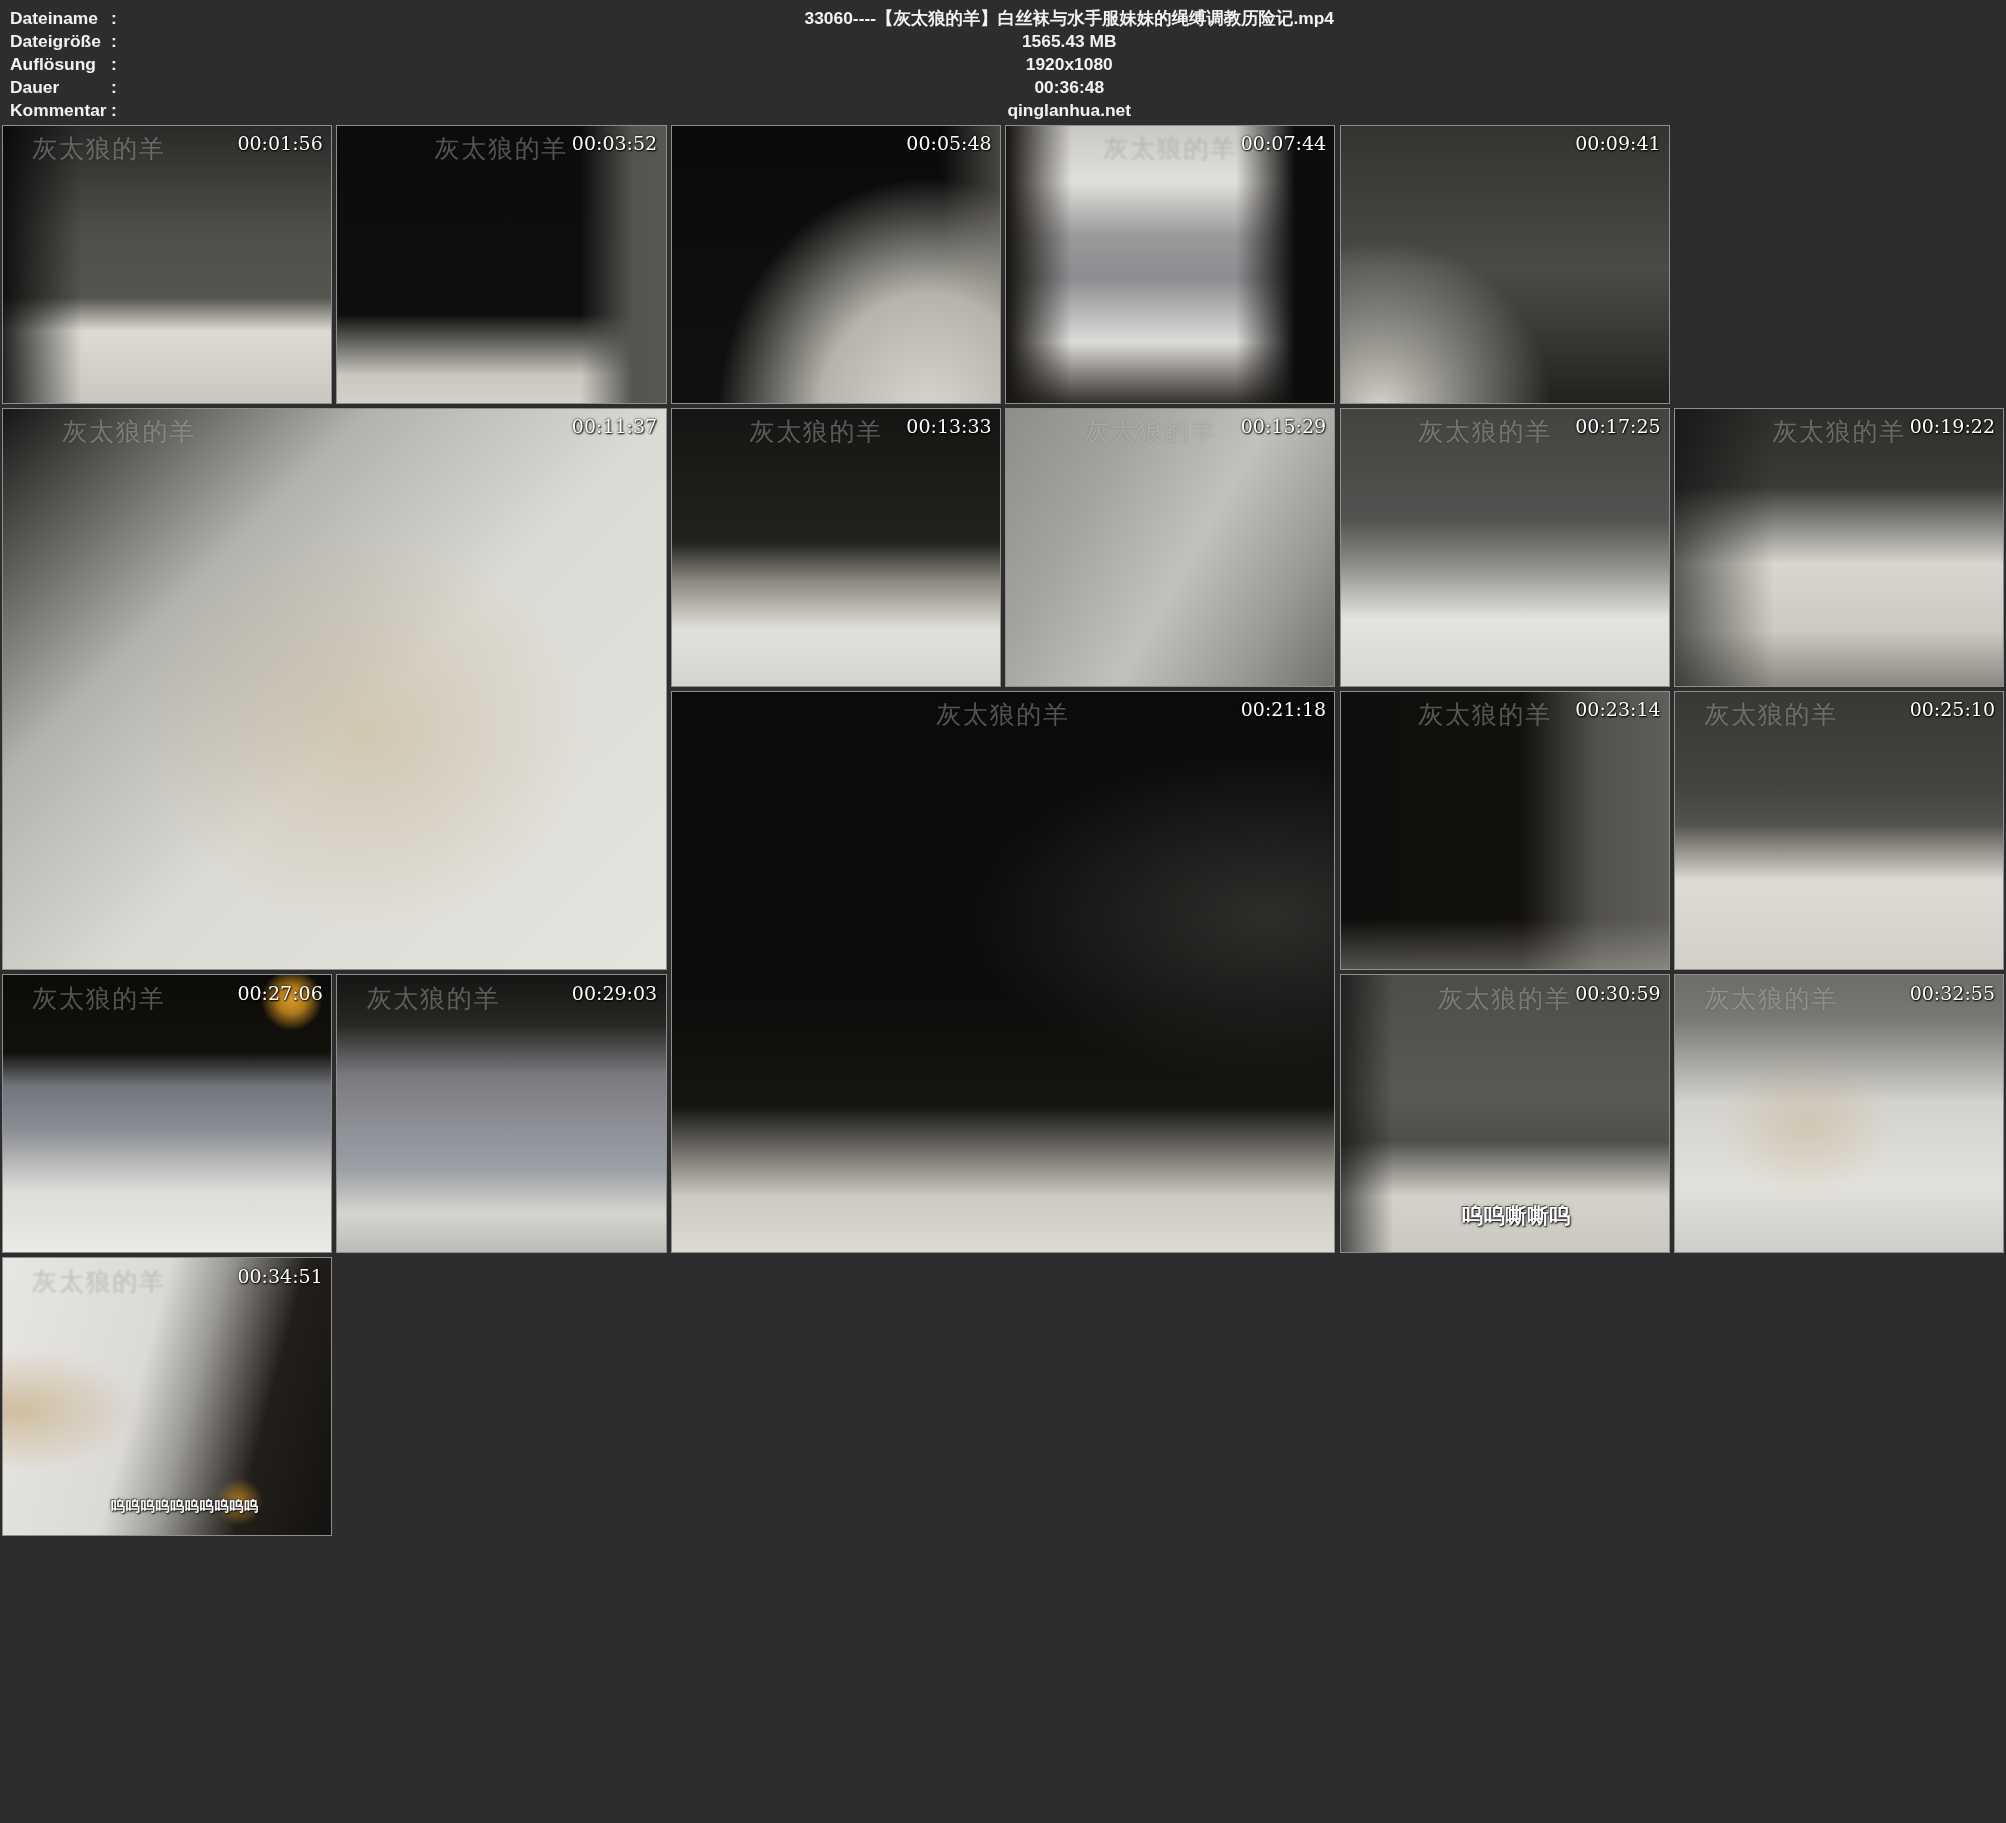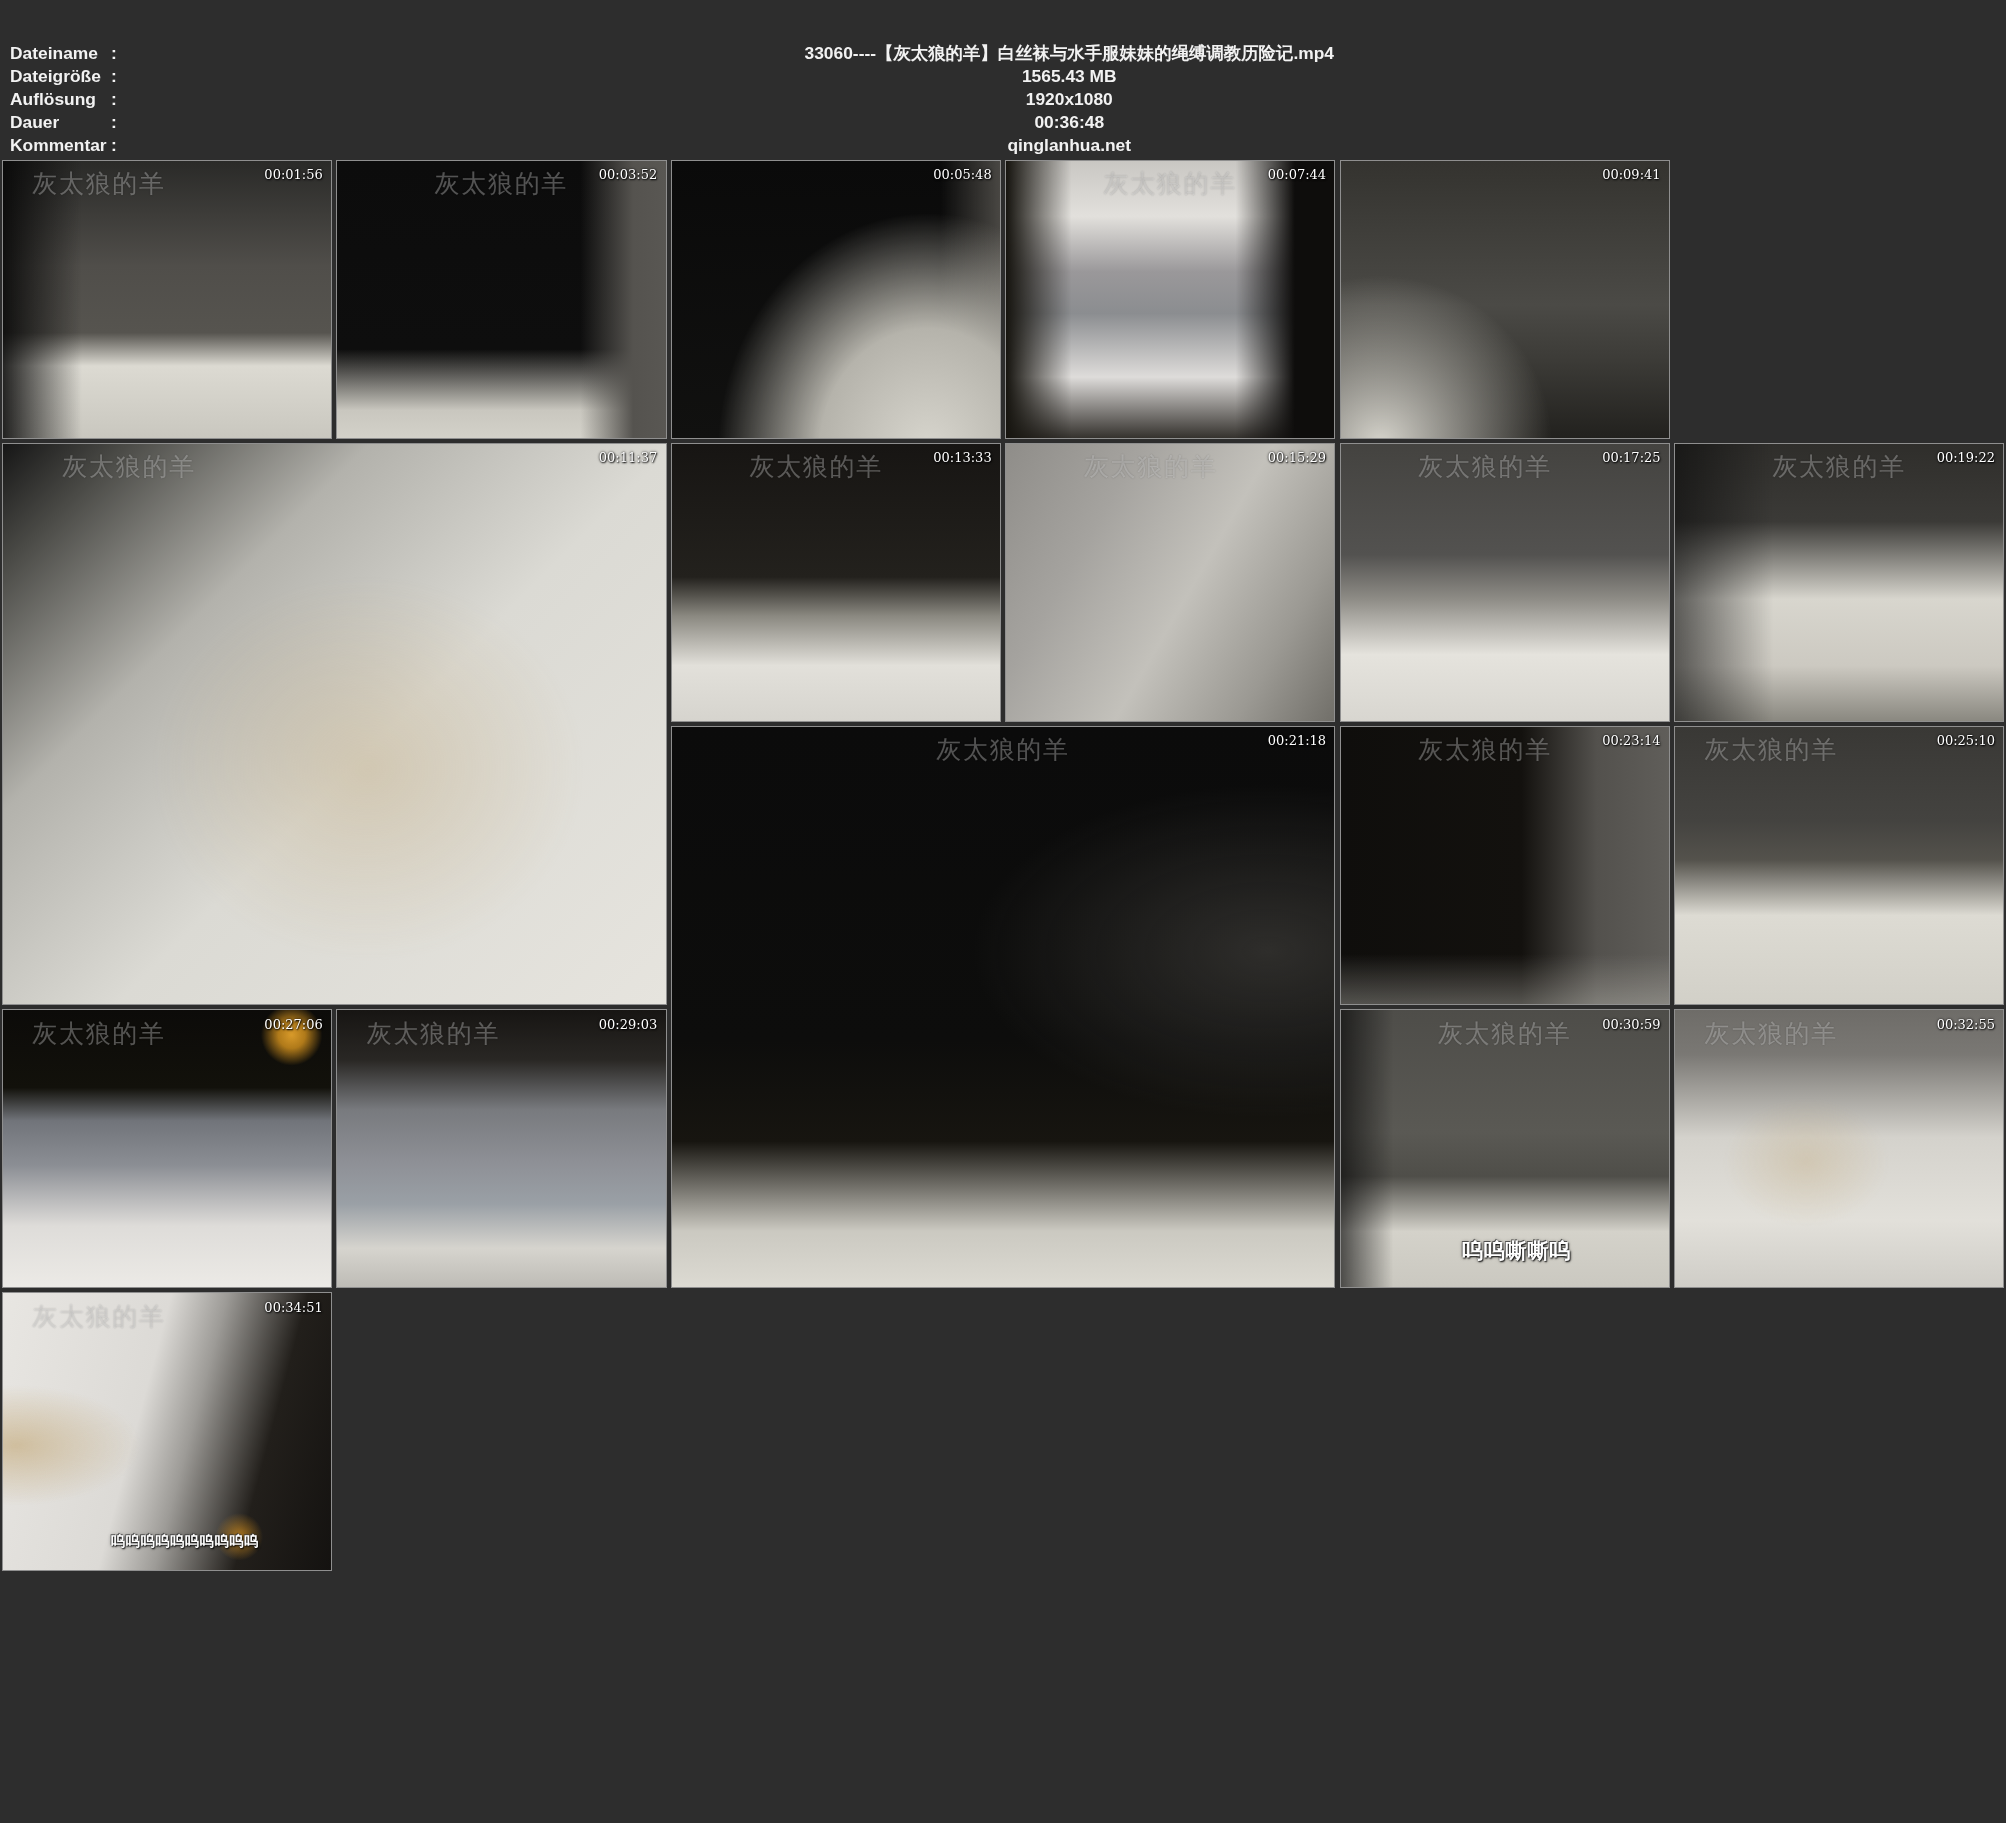--- a/index.html
+++ b/index.html
@@ -3,21 +3,21 @@
 <meta charset="utf-8">
 <style>
   html, body { margin: 0; padding: 0; background: #2d2d2d; }
   body {
     width: 2006px; height: 1823px;
     font-family: "Liberation Sans", sans-serif;
     overflow: hidden;
   }
 
   
-  .header { padding: 7.4px 0 3.3px 10px; height: 114px; box-sizing: content-box; margin-top: 35px; }
+  .header { padding: 7.4px 0 3.3px 10px; height: 114px; box-sizing: content-box; }
   .meta-row { display: flex; color: #f2f2f2; font-weight: bold; font-size: 17.4px; line-height: 23px; }
   .meta-label { width: 101px; flex: 0 0 auto; }
   .meta-colon { width: 21.5px; flex: 0 0 auto; }
   .meta-value { flex: 1 1 auto; white-space: nowrap; text-align: center; }
 
   
   .grid {
     display: grid;
     grid-template-columns: repeat(6, 1fr);
     grid-auto-rows: 279px;
@@ -29,21 +29,21 @@
     border: 0.8px solid #8f8f8f;
     box-sizing: border-box;
     overflow: hidden;
     background-color: #1a1a1a;
   }
   .big { grid-column: span 2; grid-row: span 2; }
 
   .ts {
     position: absolute; top: 6.6px; right: 8.3px;
     font-family: "DejaVu Serif", serif;
-    font-size: 13px; color: #ffffff;
+    font-size: 19px; color: #ffffff;
     text-shadow: 0 0 2.5px #000, 0.8px 0.8px 1.7px #000;
   }
   .wm {
     position: absolute;
     font-size: 25px; letter-spacing: 1.7px;
     color: rgba(255,255,255,0.30);
     text-shadow: 0 0 1.7px rgba(0,0,0,0.25);
     white-space: nowrap;
   }
   .wm.tl { top: 6.6px; left: 9%; }

